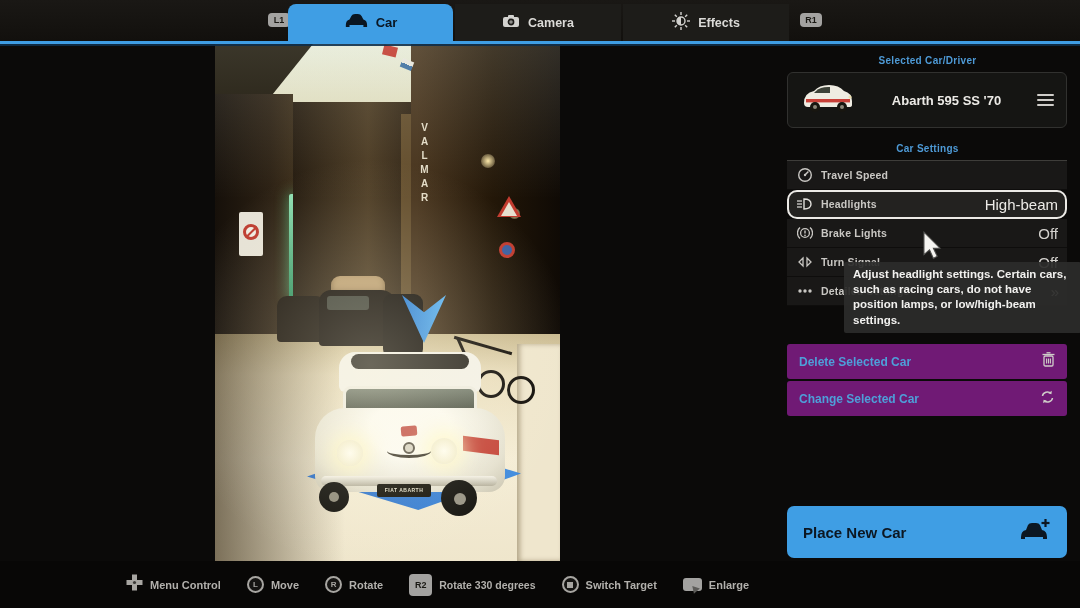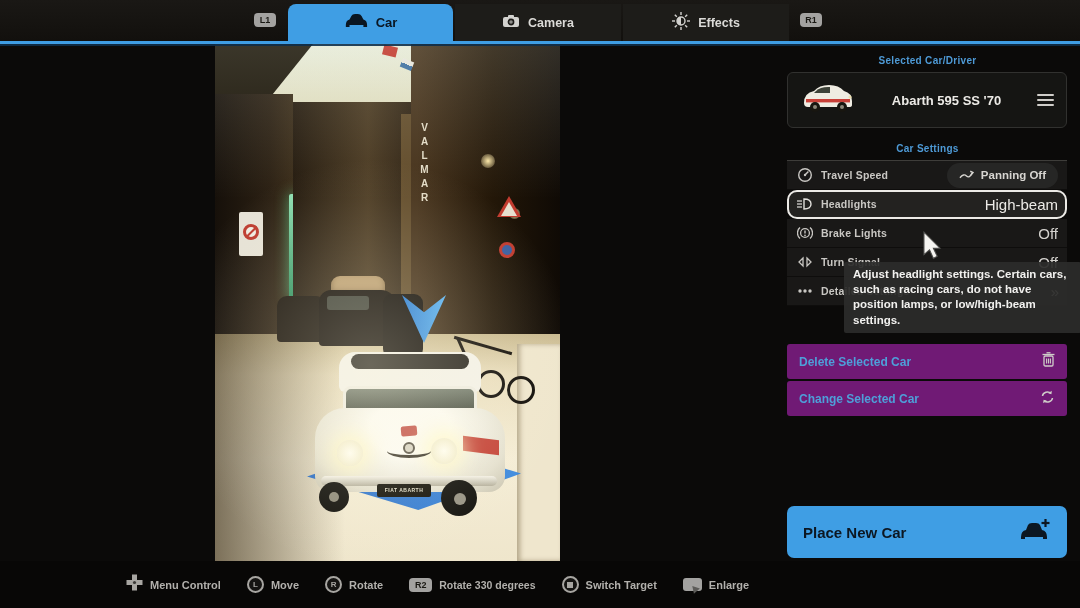--- a/index.html
+++ b/index.html
@@ -17,21 +17,21 @@
          gap:8px; z-index:6; cursor:default; }
   .tab .tab-label { font-weight:bold; }
   #tab-car { left:288px; width:165px; background:#3f9ee4; border-radius:8px 8px 0 0; }
   #tab-car .tab-label { color:#0a1622; font-size:13px; }
   #tab-camera { left:455px; width:166px; background:#1d1c19; }
   #tab-effects { left:623px; width:166px; background:#1d1c19; }
   #tab-camera .tab-label, #tab-effects .tab-label { color:#dbdad7; font-size:12.5px; }
   .shoulder { top:13px; width:22px; height:14px; background:#a3a2a0; border-radius:4px;
               color:#1a1914; font-size:9px; font-weight:bold; display:flex;
               align-items:center; justify-content:center; z-index:6; }
-  #l1-badge { left:254px; } #r1-badge { left:800px; }
+  #l1-badge { left:268px; } #r1-badge { left:800px; }
 
   
   #photo { left:215px; top:44px; width:345px; height:517px; overflow:hidden;
            background:linear-gradient(180deg,#e9eddc 0%,#ddd8b6 16%,#c9b98a 30%,
                       #cba96e 42%,#dcc79c 56%,#eee3c8 70%,#f3ebd6 100%); }
   #photo .layer { position:absolute; }
 
   
   #panel { left:775px; top:44px; width:305px; height:517px; }
   .blue-header { width:305px; text-align:center; color:#4e9ad6; font-size:10px;
@@ -75,21 +75,21 @@
 
   
   #bottom-bar { left:0; top:561px; width:1080px; height:47px; background:#080706;
                 display:flex; align-items:center; gap:26px; padding-left:126px; }
   .hint { display:flex; align-items:center; gap:7px; }
   .hint .hlabel { color:#b2b0ac; font-size:11px; font-weight:bold; }
   .hint .hlabel.small { font-size:10.5px; }
   .stick { width:17px; height:17px; border-radius:50%; border:2px solid #a7a5a1;
            background:#151412; color:#a7a5a1; font-size:8px; font-weight:bold;
            display:flex; align-items:center; justify-content:center; }
-  .pad-badge { width:23px; height:14px; background:#a3a2a0; border-radius:4px;
+  .pad-badge { width:23px; height:22px; background:#a3a2a0; border-radius:4px;
                color:#1a1914; font-size:9px; font-weight:bold; display:flex;
                align-items:center; justify-content:center; }
   .sq-btn { width:17px; height:17px; border-radius:50%; border:2px solid #a7a5a1;
             background:#151412; display:flex; align-items:center; justify-content:center; }
   .sq-btn div { width:6px; height:6px; background:#a7a5a1; }
   .touchpad { position:relative; width:19px; height:13px; background:#a3a2a0; border-radius:3px; }
   .touchpad div { position:absolute; right:3px; bottom:-3px; width:0; height:0;
                   border-left:4px solid transparent; border-right:4px solid transparent;
                   border-top:7px solid #5c5b58; transform:rotate(18deg); }
 
@@ -251,27 +251,20 @@
 
       <div class="srow">
         <span class="sicon">
           <svg width="16" height="16" viewBox="0 0 16 16">
               <circle cx="8" cy="8" r="6.3" fill="none" stroke="#c9c7c3" stroke-width="1.4"></circle>
               <line x1="8" y1="8" x2="11.4" y2="4.4" stroke="#c9c7c3" stroke-width="1.5"></line>
               <circle cx="8" cy="8" r="1.2" fill="#c9c7c3"></circle>
             </svg>
         </span>
         <span class="slabel">Travel Speed</span>
-        <span class="pan-btn">
-          <svg width="15" height="12" viewBox="0 0 16 12">
-              <path d="M1,9 Q5,4 8,7 Q11,10 14,4" fill="none" stroke="#d7d5d1" stroke-width="1.5"></path>
-              <path d="M12,2 L15,3.4 L12.6,6" fill="none" stroke="#d7d5d1" stroke-width="1.5"></path>
-            </svg>
-          <span>Panning Off</span>
-        </span>
       </div>
 
 
       <div class="srow selected">
         <span class="sicon">
           <svg width="17" height="14" viewBox="0 0 17 14">
               <path d="M8,2 Q15,2 15,7 Q15,12 8,12 L8,2 Z" fill="none" stroke="#e2e0dc" stroke-width="1.4"></path>
               <line x1="1" y1="4" x2="6" y2="4" stroke="#e2e0dc" stroke-width="1.2"></line>
               <line x1="1" y1="7" x2="6" y2="7" stroke="#e2e0dc" stroke-width="1.2"></line>
               <line x1="1" y1="10" x2="6" y2="10" stroke="#e2e0dc" stroke-width="1.2"></line>

